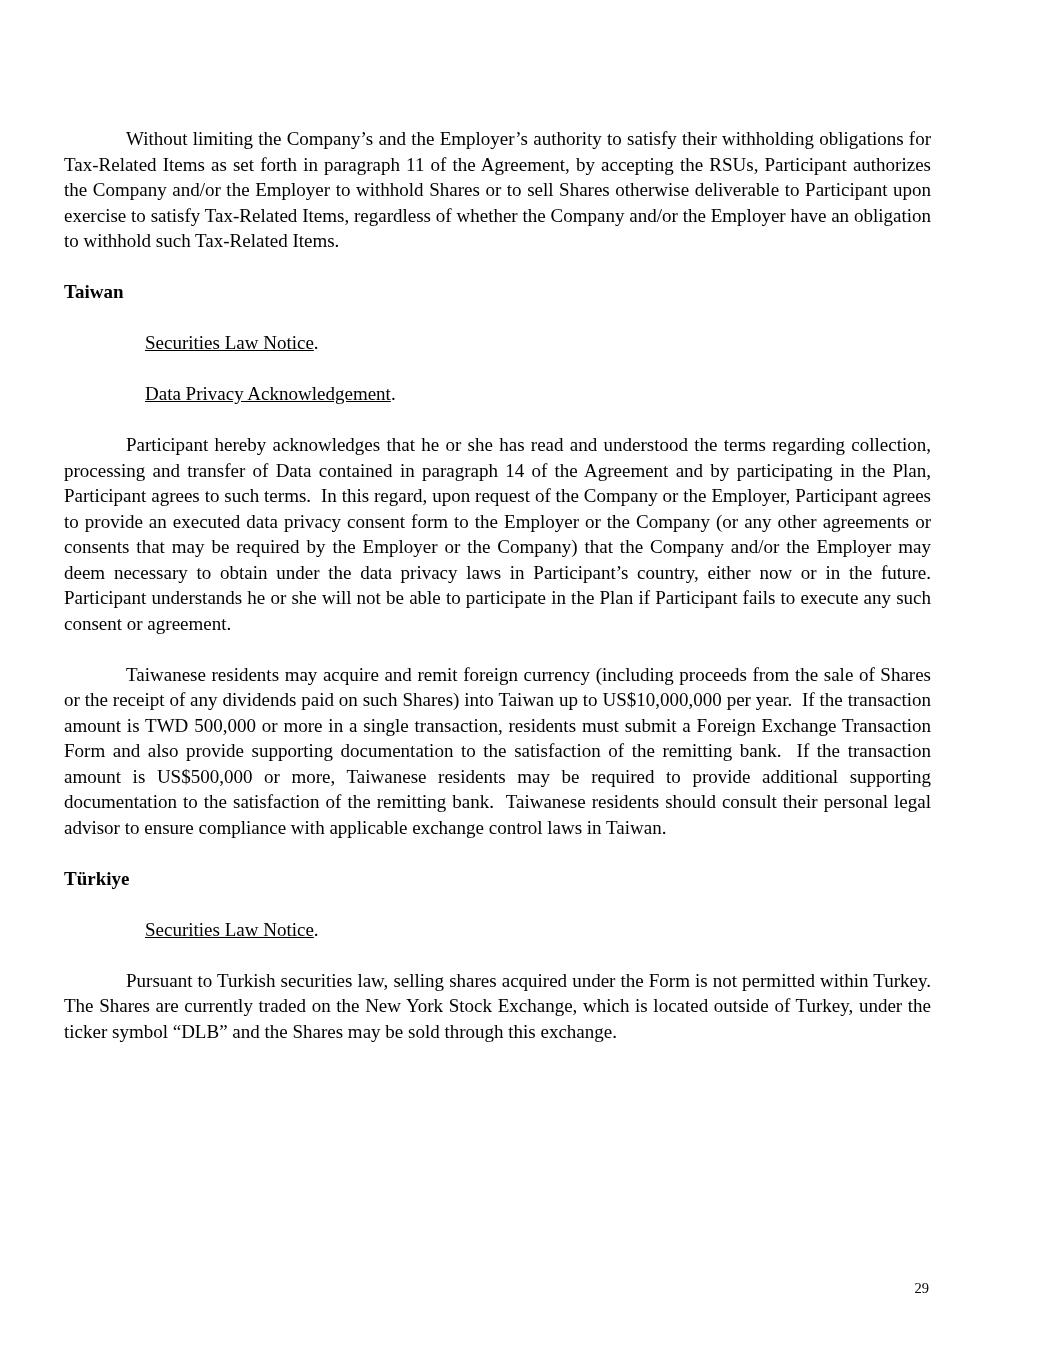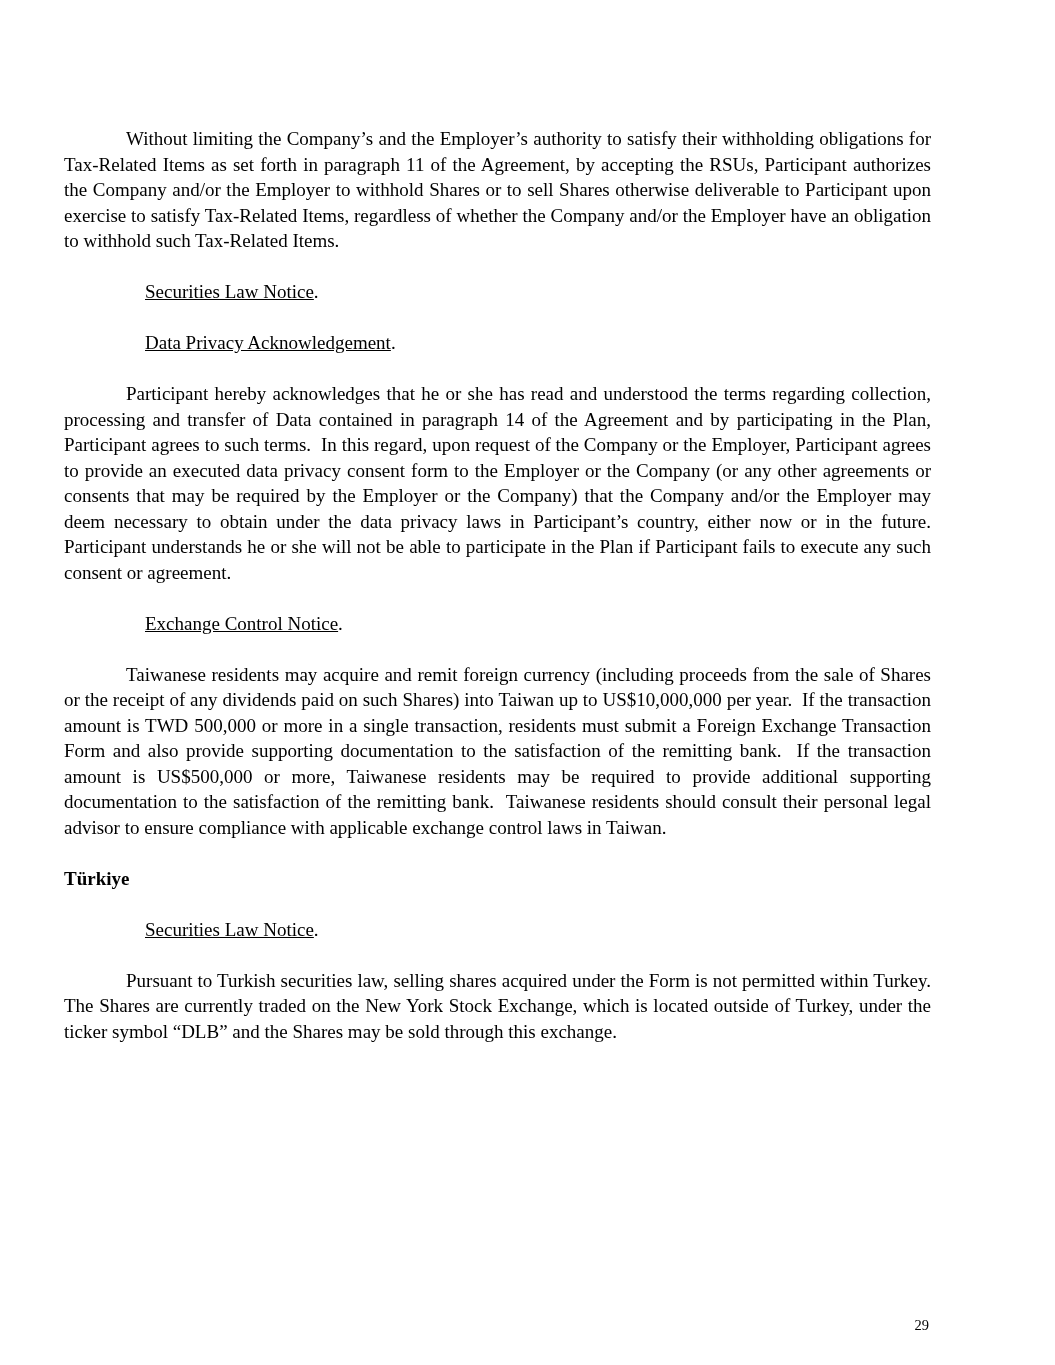--- a/index.html
+++ b/index.html
@@ -35,39 +35,38 @@
     margin-left: 81px;
     margin-bottom: 25.5px;
   }
   .underlined { text-decoration: underline; }
   .page-number {
     position: absolute;
     right: 126px;
     top: 1281px;
     font-size: 14.5px;
     line-height: 1;
-    margin-top: 37px;
   }
 </style>
 </head>
 <body>
 
 <div class="page">
 
   <p class="para">Without limiting the Company’s and the Employer’s authority to satisfy their withholding obligations for Tax-Related Items as set forth in paragraph 11 of the Agreement, by accepting the RSUs, Participant authorizes the Company and/or the Employer to withhold Shares or to sell Shares otherwise deliverable to Participant upon exercise to satisfy Tax-Related Items, regardless of whether the Company and/or the Employer have an obligation to withhold such Tax-Related Items.</p>
 
+  <div class="country-heading">Taiwan</div>
 
   <p class="subheading"><span class="underlined">Securities Law Notice</span><span>.</span></p>
 
 
   <p class="subheading"><span class="underlined">Data Privacy Acknowledgement</span><span>.</span></p>
 
   <p class="para">Participant hereby acknowledges that he or she has read and understood the terms regarding collection, processing and transfer of Data contained in paragraph 14 of the Agreement and by participating in the Plan, Participant agrees to such terms.  In this regard, upon request of the Company or the Employer, Participant agrees to provide an executed data privacy consent form to the Employer or the Company (or any other agreements or consents that may be required by the Employer or the Company) that the Company and/or the Employer may deem necessary to obtain under the data privacy laws in Participant’s country, either now or in the future.  Participant understands he or she will not be able to participate in the Plan if Participant fails to execute any such consent or agreement.</p>
 
-  <p class="subheading"><span class="underlined">Exchange Control Notice</span><span>.</span></p>
 
   <p class="para">Taiwanese residents may acquire and remit foreign currency (including proceeds from the sale of Shares or the receipt of any dividends paid on such Shares) into Taiwan up to US$10,000,000 per year.  If the transaction amount is TWD 500,000 or more in a single transaction, residents must submit a Foreign Exchange Transaction Form and also provide supporting documentation to the satisfaction of the remitting bank.  If the transaction amount is US$500,000 or more, Taiwanese residents may be required to provide additional supporting documentation to the satisfaction of the remitting bank.  Taiwanese residents should consult their personal legal advisor to ensure compliance with applicable exchange control laws in Taiwan.</p>
 
   <div class="country-heading">Türkiye</div>
 
   <p class="subheading"><span class="underlined">Securities Law Notice</span><span>.</span></p>
 
   <p class="para">Pursuant to Turkish securities law, selling shares acquired under the Form is not permitted within Turkey.  The Shares are currently traded on the New York Stock Exchange, which is located outside of Turkey, under the ticker symbol “DLB” and the Shares may be sold through this exchange.</p>
 
 

